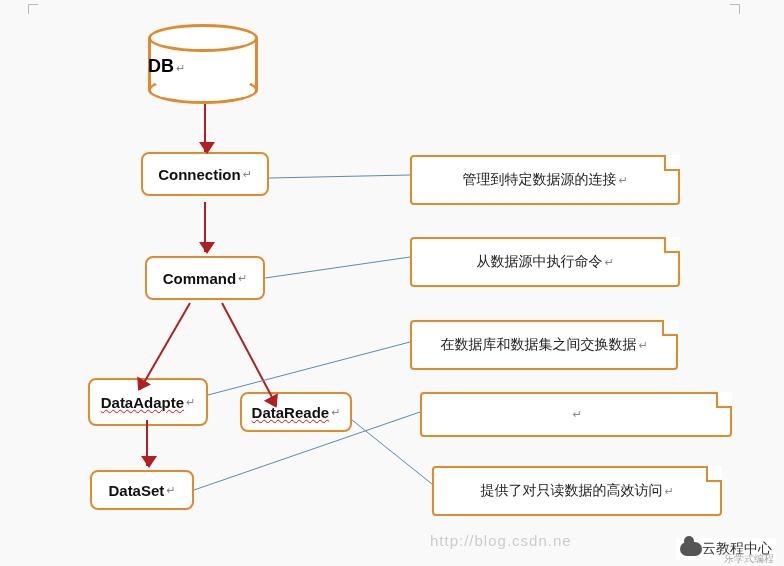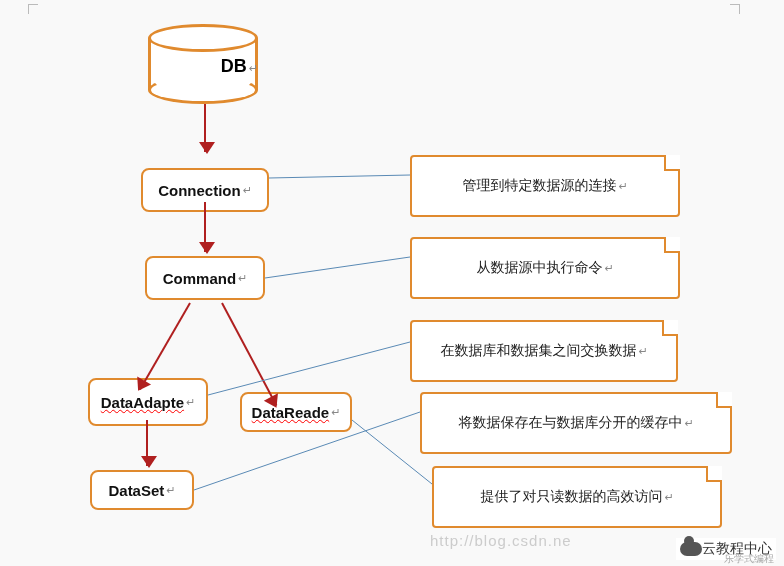--- a/index.html
+++ b/index.html
@@ -37,21 +37,21 @@
     margin-left: 2px;
     font-weight: normal;
   }
   .callout {
     position: absolute;
     border: 2px solid #e08a2e;
     background: #fff;
     border-radius: 4px;
     font-size: 14px;
     color: #222;
-    padding: 20px 14px;
+    padding: 14px 14px;
     display: flex;
     align-items: center;
     justify-content: center;
   }
   
   .callout::after {
     content: "";
     position: absolute;
     top: -2px;
     right: -2px;
@@ -91,21 +91,21 @@
     left: 0; right: 0; bottom: 0;
     height: 28px;
     border: 3px solid #e08a2e;
     border-top-color: transparent;
     border-radius: 50%;
     background: #fff;
   }
   .db-label {
     position: absolute;
     left: 0; right: 0; top: 32px;
-    text-align: right;
+    text-align: left;
     font-weight: bold;
     font-size: 18px;
     z-index: 3;
   }
   
   .arrow {
     position: absolute;
     width: 0;
     border-left: 2px solid #b02020;
   }
@@ -188,21 +188,21 @@
 <div class="corner" style="left:28px; top:4px; border-right:none; border-bottom:none;"></div>
 <div class="corner" style="right:44px; top:4px; border-left:none; border-bottom:none;"></div>
 
 <div class="db-wrap">
   <div class="db-body"></div>
   <div class="db-bot"></div>
   <div class="db-top"></div>
   <div class="db-label"><span>DB</span><span class="ret">↵</span></div>
 </div>
 
-<div class="node" style="left:141px; top:168px; width:128px; height:44px;">
+<div class="node" style="left:141px; top:152px; width:128px; height:44px;">
   <span>Connection</span>
     <span class="ret">↵</span>
 </div>
 
 <div class="node" style="left:145px; top:256px; width:120px; height:44px;">
   <span>Command</span>
     <span class="ret">↵</span>
 </div>
 
 <div class="node" style="left:88px; top:378px; width:120px; height:48px;">
@@ -229,21 +229,20 @@
   <span>从数据源中执行命令</span>
     <span class="ret">↵</span>
 </div>
 
 <div class="callout" style="left:410px; top:320px; width:268px;">
   <span>在数据库和数据集之间交换数据</span>
     <span class="ret">↵</span>
 </div>
 
 <div class="callout" style="left:420px; top:392px; width:312px;">
-  <span>将数据保存在与数据库分开的缓存中</span>
     <span class="ret">↵</span>
 </div>
 
 <div class="callout" style="left:432px; top:466px; width:290px;">
   <span>提供了对只读数据的高效访问</span>
     <span class="ret">↵</span>
 </div>
 
 <div class="arrow" style="left:204px; top:104px; height:48px;"></div>
 <div class="arrow" style="left:204px; top:202px; height:50px;"></div>

